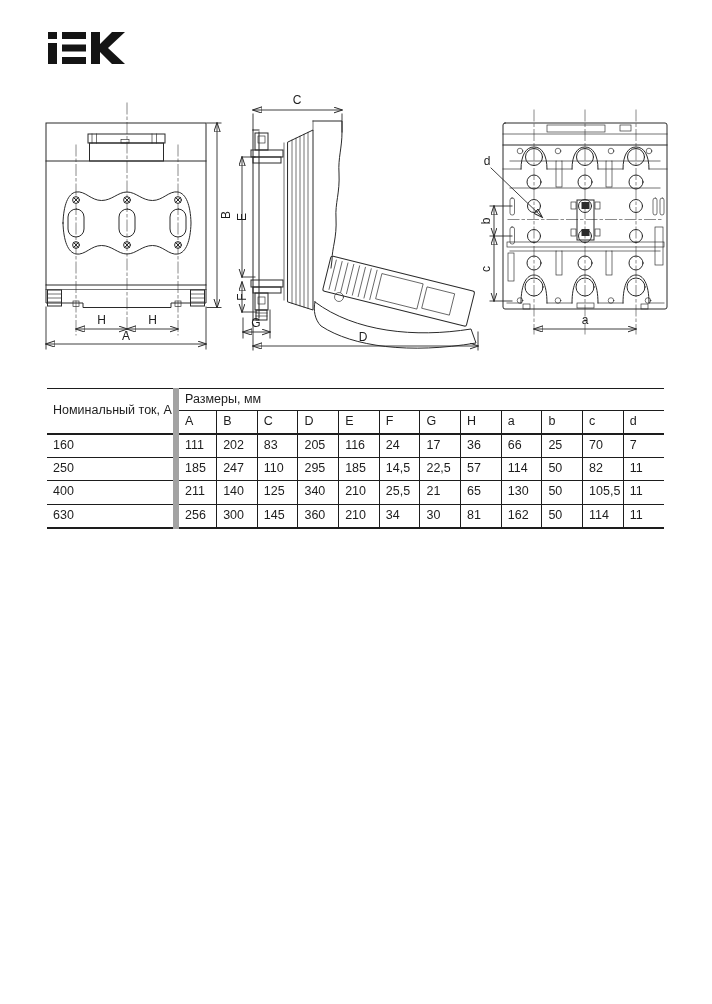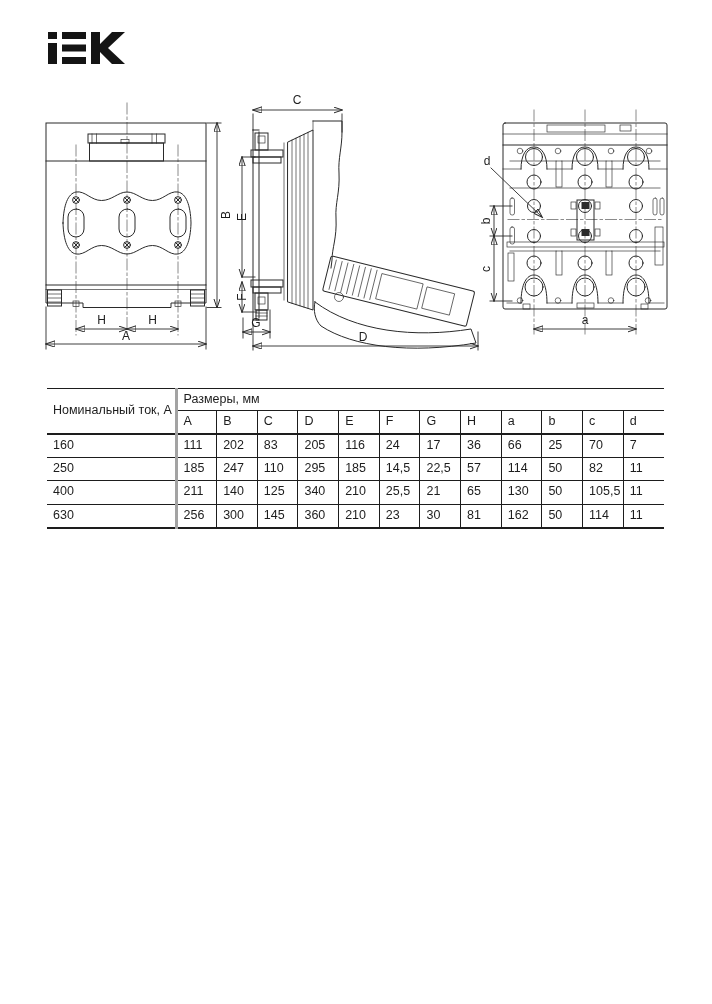--- a/index.html
+++ b/index.html
@@ -19,21 +19,21 @@
   .draw text{font:12px "Liberation Sans",sans-serif;fill:#1d1d1d;stroke:none;}
   
   .dims{position:absolute;left:47px;top:388px;width:617px;table-layout:fixed;
         border-collapse:collapse;font-size:12.5px;color:#1d1d1d;
         border-top:1.5px solid #1d1d1d;border-bottom:2px solid #1d1d1d;}
   .dims th,.dims td{font-weight:normal;text-align:left;vertical-align:middle;
         padding:2px 2px 2px 6px;line-height:1.1;white-space:nowrap;overflow:hidden;}
   .dims thead tr.top{height:22px;}
   .dims tr.sub{height:23px;}
   .dims tbody tr{height:23.5px;}
-  .dims .col1{border-right:3px solid #a3a3a3;border-bottom:2px solid #1d1d1d;}
+  .dims .col1{border-right:6px solid #a3a3a3;border-bottom:2px solid #1d1d1d;}
   .dims .group{border-bottom:1px solid #1d1d1d;border-left:1px solid #1d1d1d;}
   .dims .vx{border-left:1px solid #1d1d1d;}
   .dims tr.sub th{border-bottom:2px solid #1d1d1d;}
   .dims tbody td{border-top:1px solid #1d1d1d;}
   
   .caption{position:absolute;left:47px;top:557px;font-size:13.5px;color:#1d1d1d;}
 </style>
 </head>
 <body>
 
@@ -327,21 +327,21 @@
         <td class="vx">105,5</td>
         <td class="vx">11</td>
       </tr>
       <tr>
         <td class="col1" style="border-bottom:0">630</td>
         <td class="vx">256</td>
         <td class="vx">300</td>
         <td class="vx">145</td>
         <td class="vx">360</td>
         <td class="vx">210</td>
-        <td class="vx">23</td>
+        <td class="vx">34</td>
         <td class="vx">30</td>
         <td class="vx">81</td>
         <td class="vx">162</td>
         <td class="vx">50</td>
         <td class="vx">114</td>
         <td class="vx">11</td>
       </tr>
     </tbody>
   </table>
 

